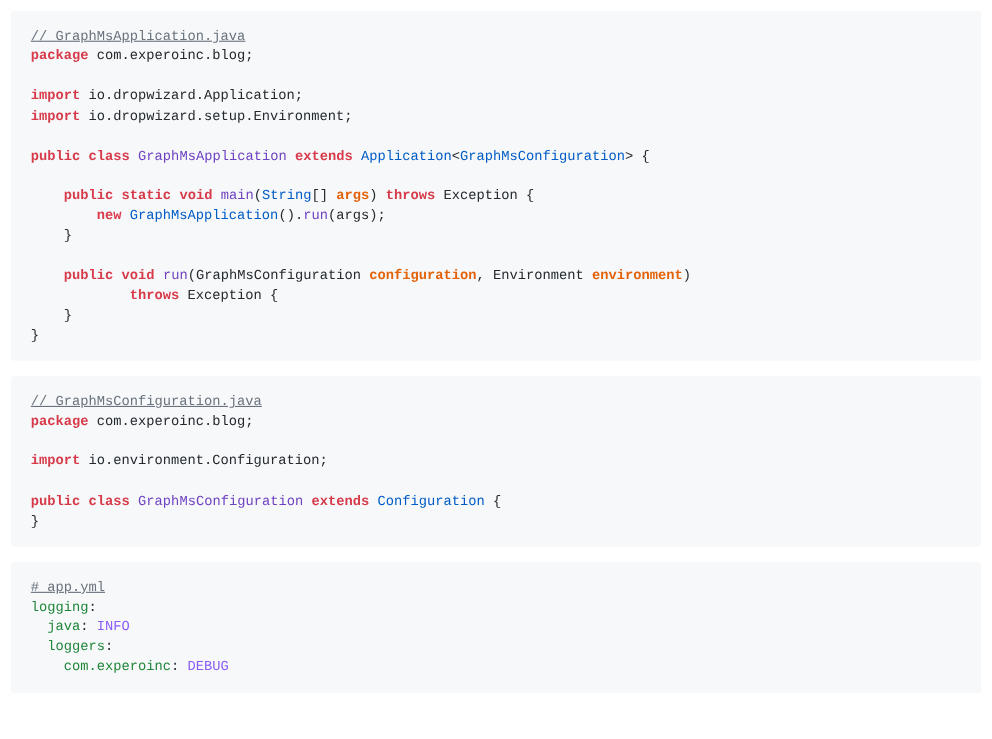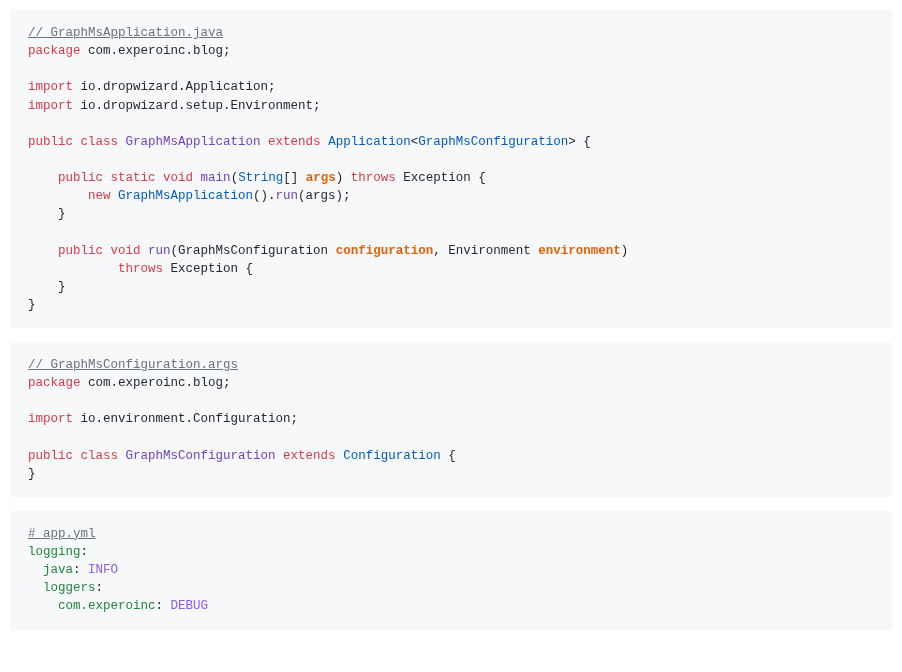--- a/index.html
+++ b/index.html
@@ -19,21 +19,21 @@
       border-radius: 3px;
       padding: 14px 18px;
       margin-bottom: 14px;
       overflow-x: auto;
     }
     pre {
       font-family: inherit;
       white-space: pre;
     }
     .c-comment { color: #6a737d; text-decoration: underline; }
-    .c-keyword { color: #d73a49; }
+    .c-keyword { color: #d73a49; font-weight: bold; }
     .c-classname { color: #6f42c1; }
     .c-type { color: #005cc5; }
     .c-param { color: #e36209; font-weight: bold; }
     .c-plain { color: #24292e; }
     .c-yaml-key { color: #22863a; }
     .c-yaml-val { color: #8b5cf6; }
     .c-yaml-punct { color: #24292e; }
   </style>
 </head>
 <body>
@@ -51,21 +51,21 @@
 <span class="c-plain">    </span><span class="c-keyword">public</span><span class="c-plain"> </span><span class="c-keyword">static</span><span class="c-plain"> </span><span class="c-keyword">void</span><span class="c-plain"> </span><span class="c-classname">main</span><span class="c-plain">(</span><span class="c-type">String</span><span class="c-plain">[] </span><span class="c-param">args</span><span class="c-plain">) </span><span class="c-keyword">throws</span><span class="c-plain"> Exception {</span>
 <span class="c-plain">        </span><span class="c-keyword">new</span><span class="c-plain"> </span><span class="c-type">GraphMsApplication</span><span class="c-plain">().</span><span class="c-classname">run</span><span class="c-plain">(args);</span>
 <span class="c-plain">    }</span>
 
 <span class="c-plain">    </span><span class="c-keyword">public</span><span class="c-plain"> </span><span class="c-keyword">void</span><span class="c-plain"> </span><span class="c-classname">run</span><span class="c-plain">(GraphMsConfiguration </span><span class="c-param">configuration</span><span class="c-plain">, Environment </span><span class="c-param">environment</span><span class="c-plain">)</span>
 <span class="c-plain">            </span><span class="c-keyword">throws</span><span class="c-plain"> Exception {</span>
 <span class="c-plain">    }</span>
 <span class="c-plain">}</span></pre>
     </div>
     <div class="code-block">
-      <pre><span class="c-comment">// GraphMsConfiguration.args</span>
+      <pre><span class="c-comment">// GraphMsConfiguration.java</span>
 <span class="c-keyword">package</span><span class="c-plain"> com.experoinc.blog;</span>
 
 <span class="c-keyword">import</span><span class="c-plain"> io.environment.Configuration;</span>
 
 <span class="c-keyword">public</span><span class="c-plain"> </span><span class="c-keyword">class</span><span class="c-plain"> </span><span class="c-classname">GraphMsConfiguration</span><span class="c-plain"> </span><span class="c-keyword">extends</span><span class="c-plain"> </span><span class="c-type">Configuration</span><span class="c-plain"> {</span>
 <span class="c-plain">}</span></pre>
     </div>
     <div class="code-block">
       <pre><span class="c-comment"># app.yml</span>
 <span class="c-yaml-key">logging</span><span class="c-yaml-punct">:</span>

